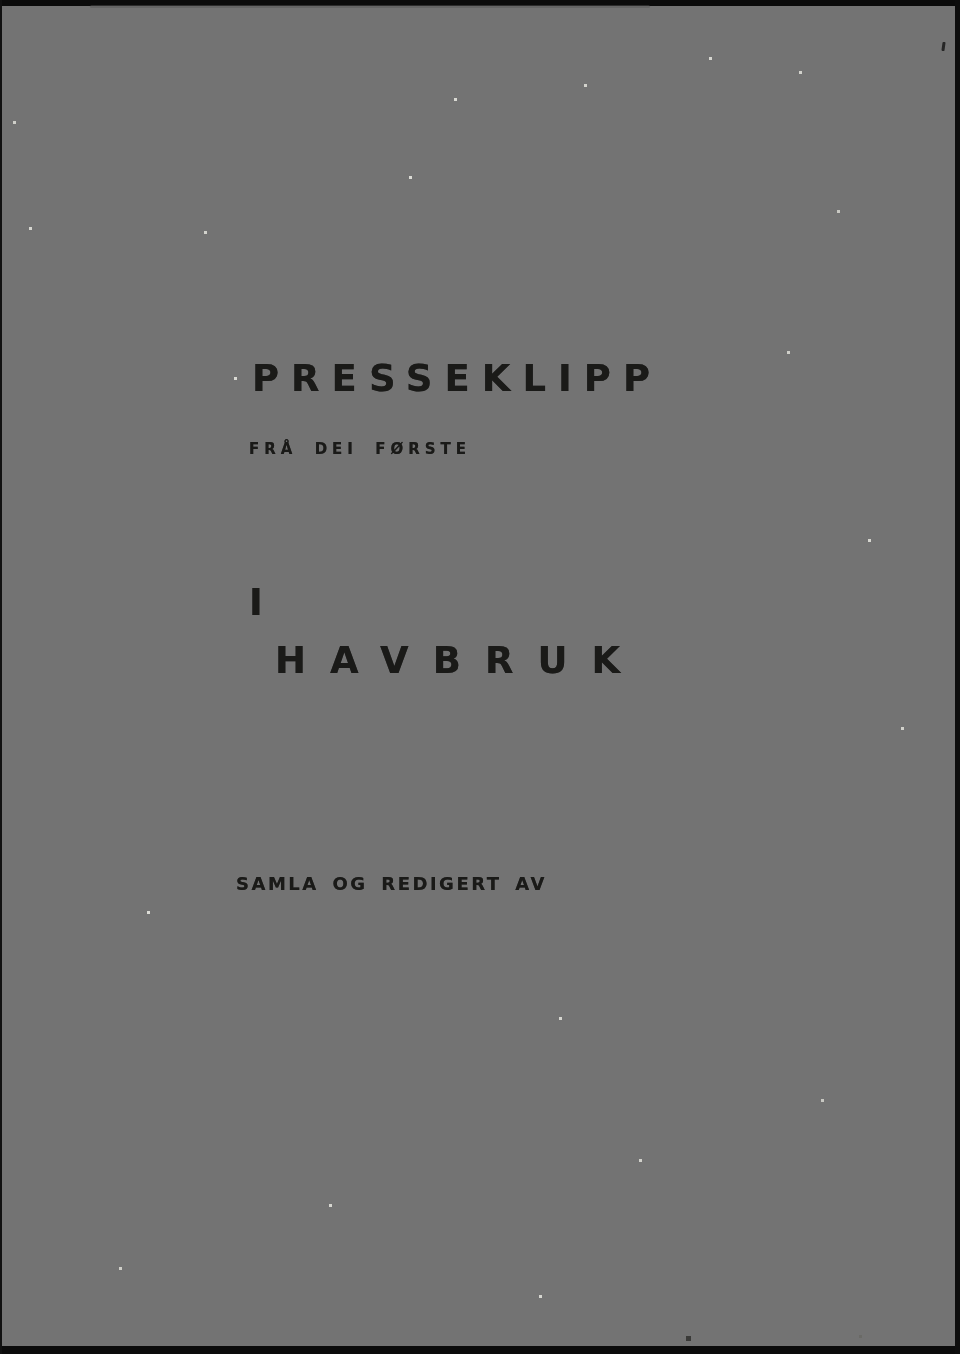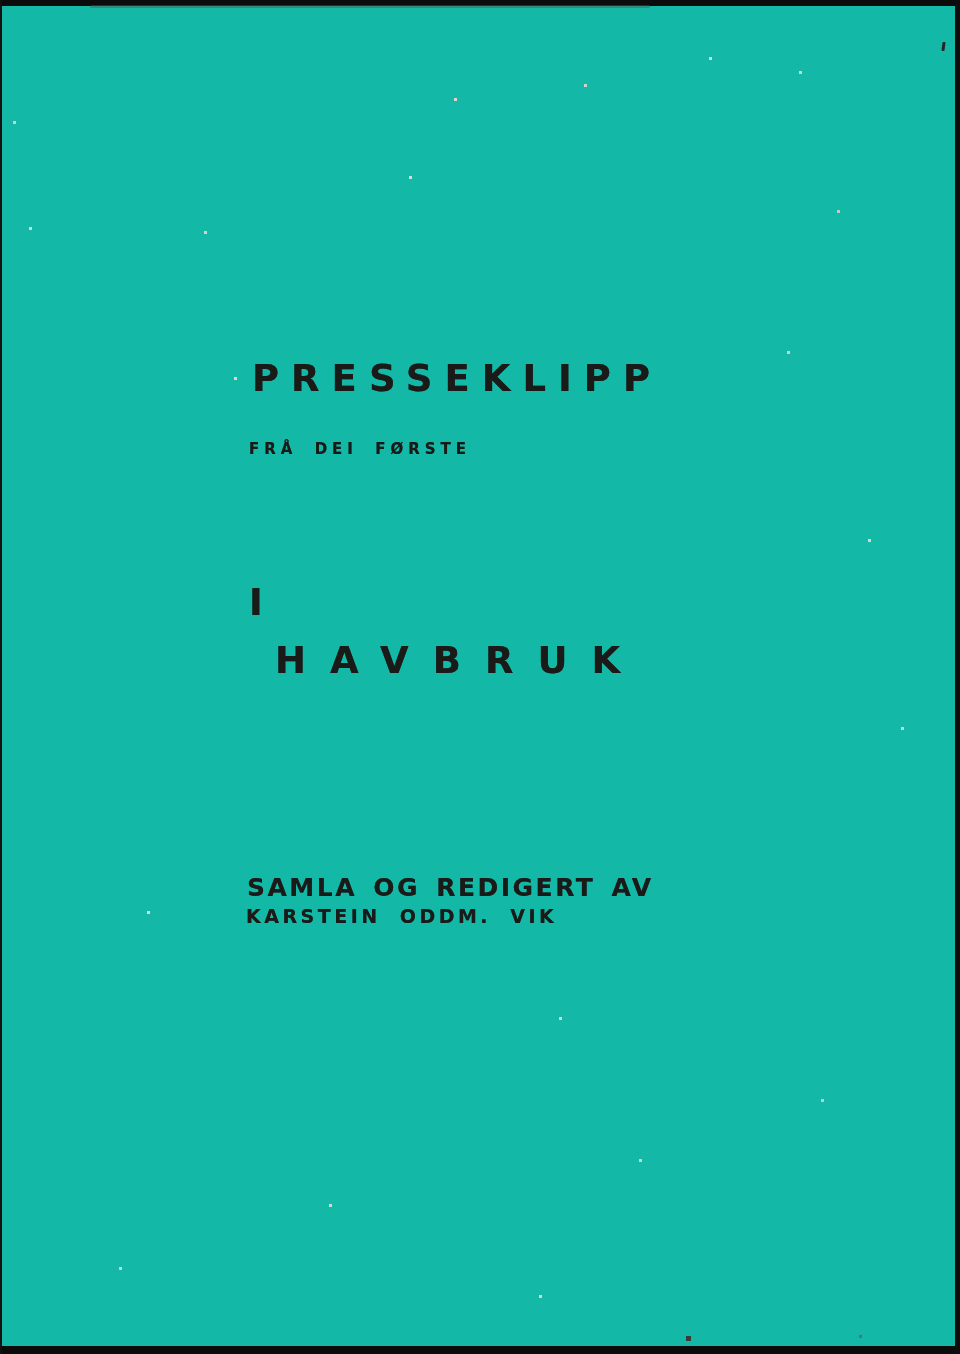--- a/index.html
+++ b/index.html
@@ -6,21 +6,21 @@
   html, body { width: 960px; height: 1354px; }
   body {
     position: relative;
     background: #fcfcf9;
     font-family: "DejaVu Sans", sans-serif;
     overflow: hidden;
   }
   .page {
     position: absolute;
     inset: 0;
-    background: #14b8a6;
+    background: #737373;
   }
   
   .border-top    { position: absolute; left: 0; top: 0; width: 960px; height: 6px; background: #0b0b0b; }
   .border-top-smudge { position: absolute; left: 90px; top: 5px; width: 560px; height: 3px; background: #555; opacity: .45; border-radius: 2px; }
   .border-bottom { position: absolute; left: 0; bottom: 0; width: 960px; height: 8px; background: #0b0b0b; }
   .border-right  { position: absolute; right: 0; top: 0; width: 5px; height: 1354px; background: #0d0d0d; }
   .border-left   { position: absolute; left: 0; top: 0; width: 2px; height: 1354px; background: #111; }
 
   .txt {
     position: absolute;
@@ -50,22 +50,22 @@
     font-size: 37px;
     letter-spacing: 20px;
   }
   .line-havbruk {
     left: 248px; top: 639px;
     font-size: 37px;
     letter-spacing: 24px;
     margin-left: 27px;
   }
   .credit1 {
-    left: 247px; top: 873px;
-    font-size: 25px;
+    left: 236px; top: 873px;
+    font-size: 18px;
     letter-spacing: 2.5px;
     word-spacing: 5px;
   }
   .credit2 {
     left: 246px; top: 905px;
     font-size: 19px;
     letter-spacing: 3.5px;
     word-spacing: 9px;
   }
 
@@ -117,21 +117,20 @@
 
   <div class="txt subtitle">FRÅ DEI FØRSTE</div>
 
 
   <div class="txt line-i">I</div>
 
   <div class="txt line-havbruk">HAVBRUK</div>
 
   <div class="txt credit1">SAMLA OG REDIGERT AV</div>
 
-  <div class="txt credit2">KARSTEIN ODDM. VIK</div>
 
   <div class="apostrophe-mark"></div>
   <div class="specks"></div>
 
   <div class="border-top"></div>
   <div class="border-top-smudge"></div>
   <div class="border-bottom"></div>
   <div class="border-right"></div>
   <div class="border-left"></div>
 

